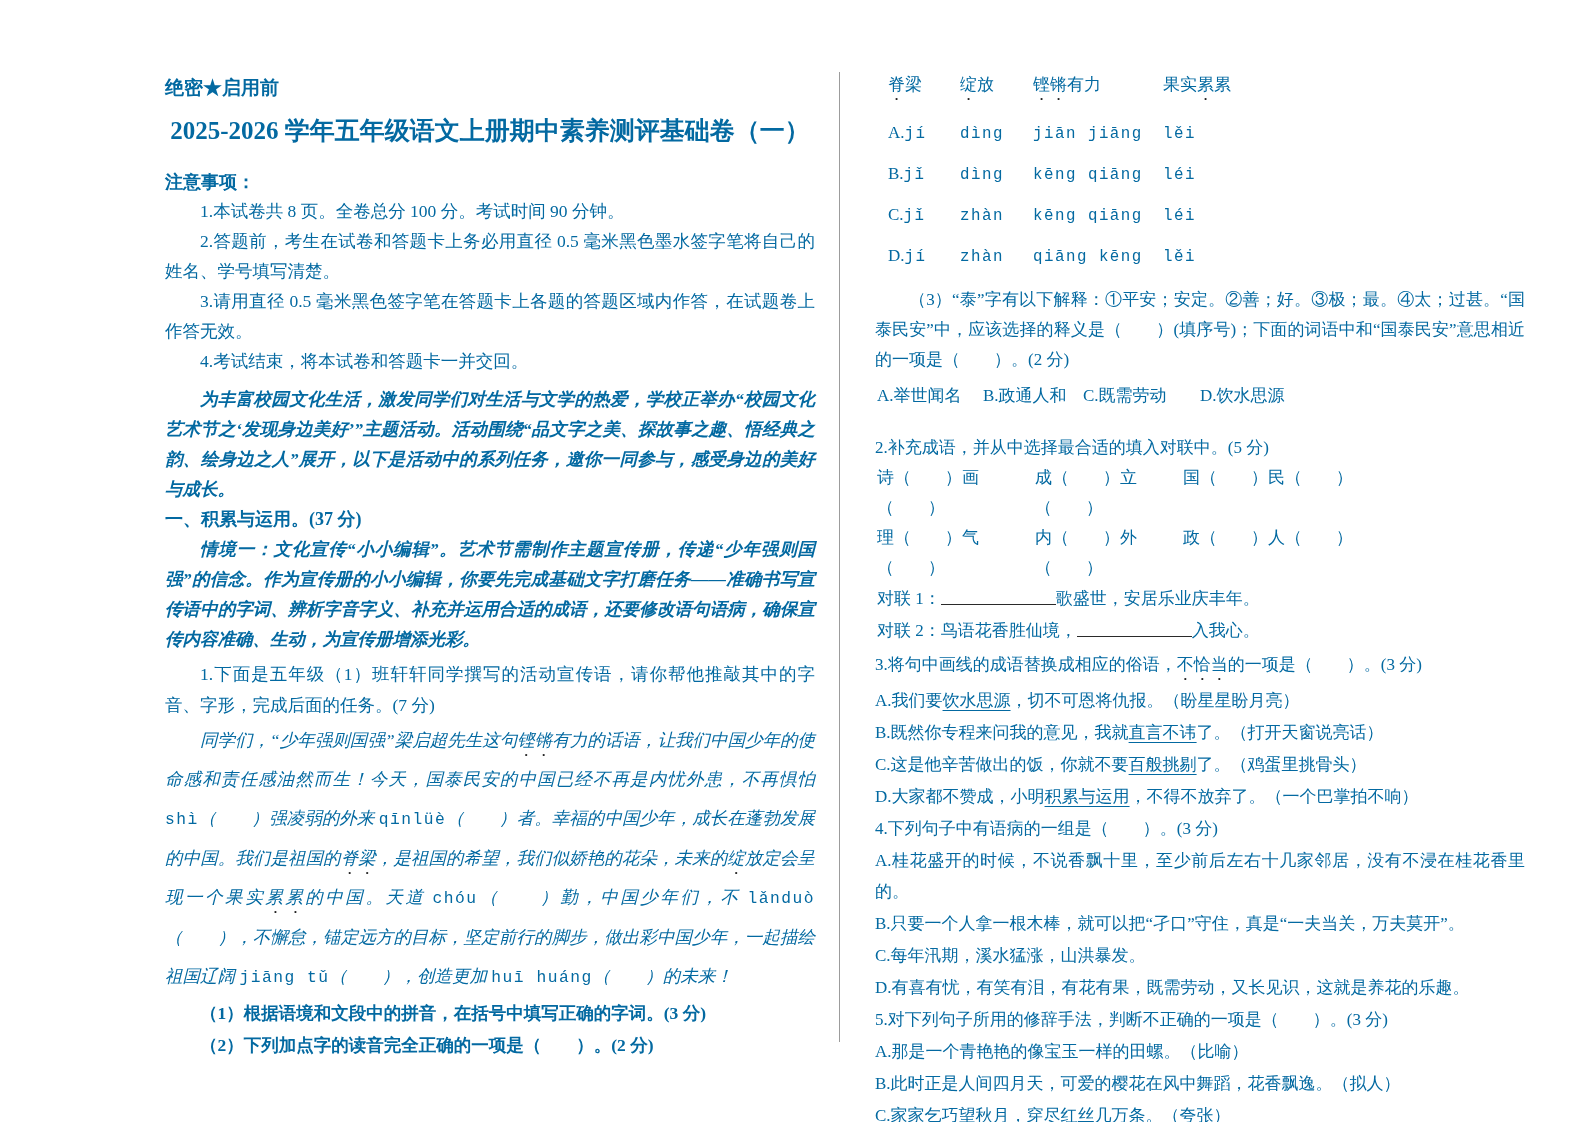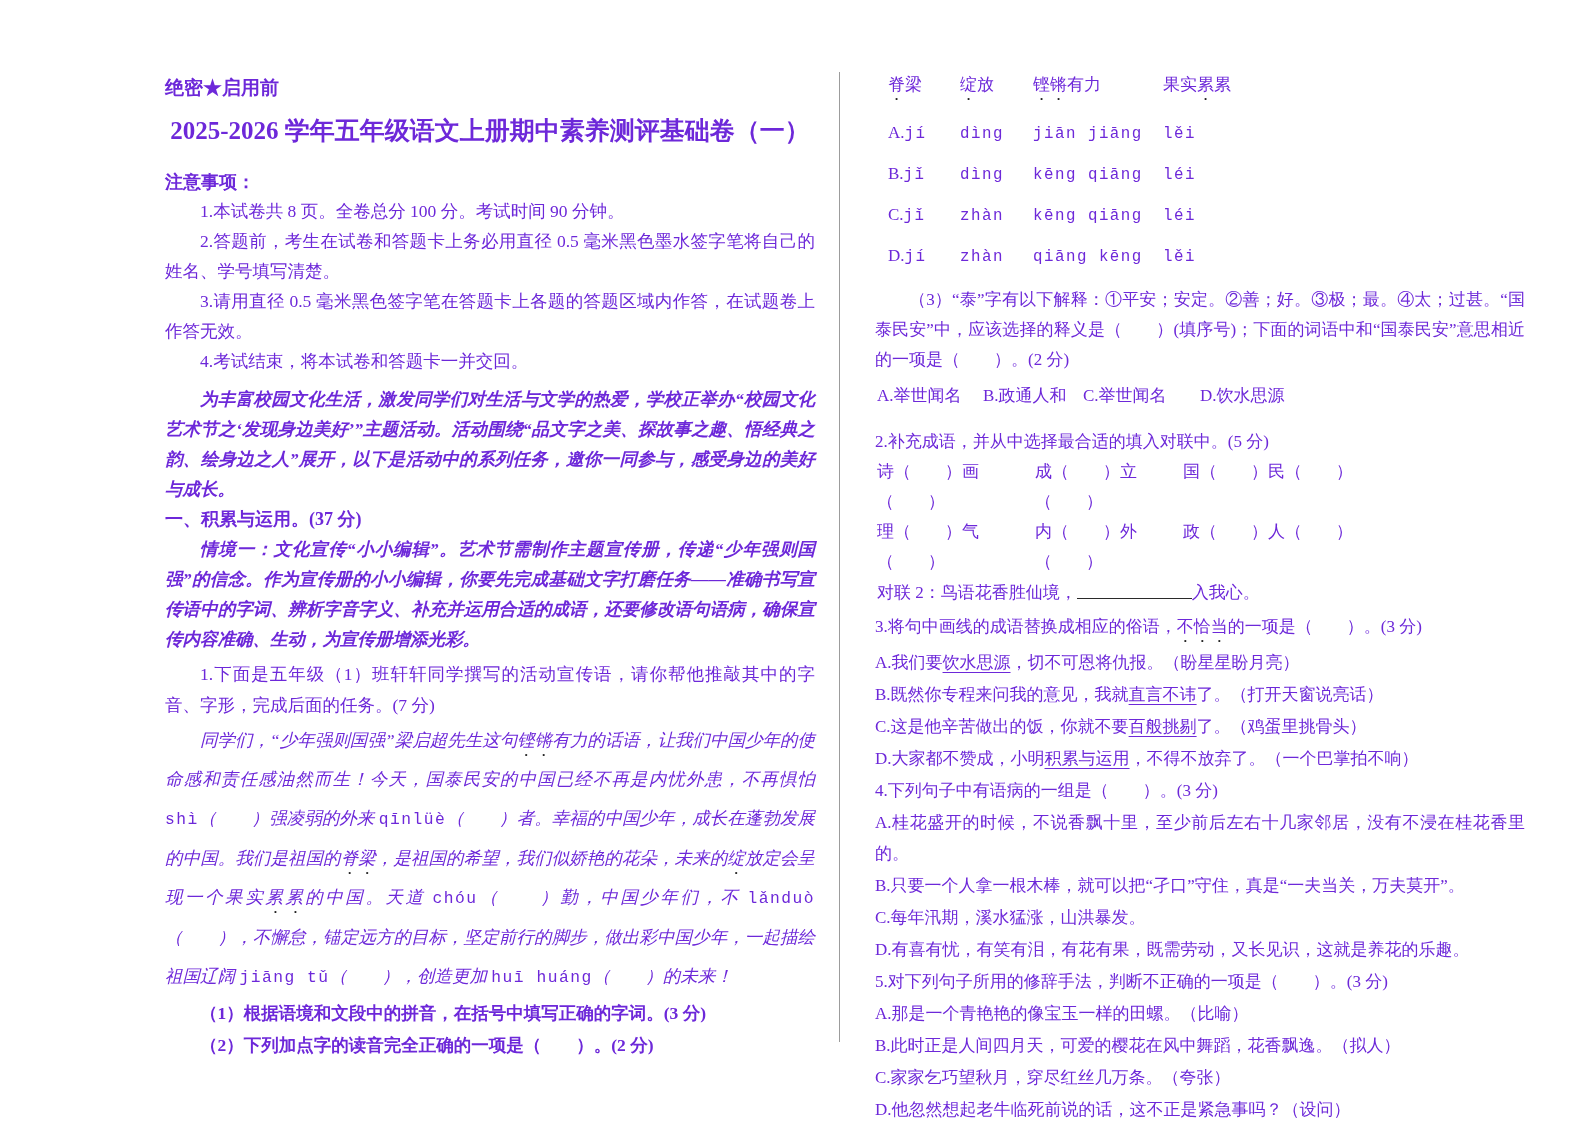--- a/index.html
+++ b/index.html
@@ -1,21 +1,21 @@
 <!DOCTYPE html>
 <html><head>
 <meta charset="utf-8">
 <style>
   html,body{margin:0;padding:0;background:#e8e8e8;}
   #page{
     position:relative;
     width:1587px;height:1122px;
     background:#ffffff;
     font-family:"Liberation Serif",serif;
-    color:#6d28d9;
+    color:#0369a1;
     overflow:hidden;
   }
   .divider{position:absolute;left:839px;top:72px;width:1px;height:970px;background:#9c9c9c;}
   .col{position:absolute;}
   .col-left{left:165px;top:74px;width:650px;font-size:17.5px;}
   .col-right{left:875px;top:70px;width:650px;font-size:17px;}
   p,h1,div{margin:0;padding:0;}
 
   
   .classified{font-weight:bold;font-size:19px;line-height:28px;}
@@ -28,21 +28,21 @@
   .stem{margin-top:5px;line-height:31px;text-indent:2em;text-align:justify;}
   .passage{line-height:39px;text-indent:2em;text-align:justify;font-style:italic;font-size:17.5px;}
   .sub{line-height:32px;text-indent:2em;font-weight:bold;}
 
   
   .phead,.prow{display:grid;grid-template-columns:72px 73px 130px auto;padding-left:13px;}
   .phead{line-height:30px;margin-bottom:17px;}
   .prow{height:41px;line-height:24px;}
   .para{line-height:30px;text-indent:2em;text-align:justify;}
   .optrow{display:grid;grid-template-columns:106px 100px 117px auto;padding-left:2px;line-height:30px;margin-top:6px;}
-  .q2stem{line-height:30px;margin-top:16px;}
+  .q2stem{line-height:30px;margin-top:22px;}
   .fillrow{display:grid;grid-template-columns:158px 148px auto;padding-left:2px;line-height:30px;}
   .couplet{line-height:32px;padding-left:2px;}
   .couplet:first-of-type{margin-top:4px;}
   .q3stem{line-height:31px;margin-top:2px;}
   .opt{line-height:31px;margin-top:1px;text-align:justify;}
   .qstem{line-height:31px;margin-top:1px;}
 
   
   .em-dot{
     -webkit-text-emphasis:filled dot #222;
@@ -112,38 +112,39 @@
           <span class="cell"><span class="py">zhàn</span></span>
           <span class="cell"><span class="py">qiāng kēng</span></span>
           <span class="cell"><span class="py">lěi</span></span>
         </div>
       </div>
 
     <p class="para">（3）“泰”字有以下解释：①平安；安定。②善；好。③极；最。④太；过甚。“国泰民安”中，应该选择的释义是（　　）(填序号)；下面的词语中和“国泰民安”意思相近的一项是（　　）。(2 分)</p>
     <div class="optrow">
         <div class="gcell">A.举世闻名</div>
         <div class="gcell">B.政通人和</div>
-        <div class="gcell">C.举世闻名</div>
+        <div class="gcell">C.既需劳动</div>
         <div class="gcell">D.饮水思源</div>
       </div>
 
     <p class="q2stem">2.补充成语，并从中选择最合适的填入对联中。(5 分)</p>
     <div>
         <div class="fillrow">
           <span class="cell">诗（　　）画（　　）</span>
           <span class="cell">成（　　）立（　　）</span>
           <span class="cell">国（　　）民（　　）</span>
         </div>
         <div class="fillrow">
           <span class="cell">理（　　）气（　　）</span>
           <span class="cell">内（　　）外（　　）</span>
           <span class="cell">政（　　）人（　　）</span>
         </div>
       </div>
 
+    <p class="couplet"><span>对联 1：</span><span class="blank" style="width: 115px;"></span><span>歌盛世，安居乐业庆丰年。</span></p>
     <p class="couplet"><span>对联 2：鸟语花香胜仙境，</span><span class="blank" style="width: 115px;"></span><span>入我心。</span></p>
 
     <p class="q3stem"><span>3.将句中画线的成语替换成相应的俗语，</span><span class="em-dot">不恰当</span><span>的一项是（　　）。(3 分)</span></p>
     <div>
         <div class="opt"><span>A.我们要</span><span class="u">饮水思源</span><span>，切不可恩将仇报。（盼星星盼月亮）</span></div>
         <div class="opt"><span>B.既然你专程来问我的意见，我就</span><span class="u">直言不讳</span><span>了。（打开天窗说亮话）</span></div>
         <div class="opt"><span>C.这是他辛苦做出的饭，你就不要</span><span class="u">百般挑剔</span><span>了。（鸡蛋里挑骨头）</span></div>
         <div class="opt"><span>D.大家都不赞成，小明</span><span class="u">积累与运用</span><span>，不得不放弃了。（一个巴掌拍不响）</span></div>
       </div>
 

